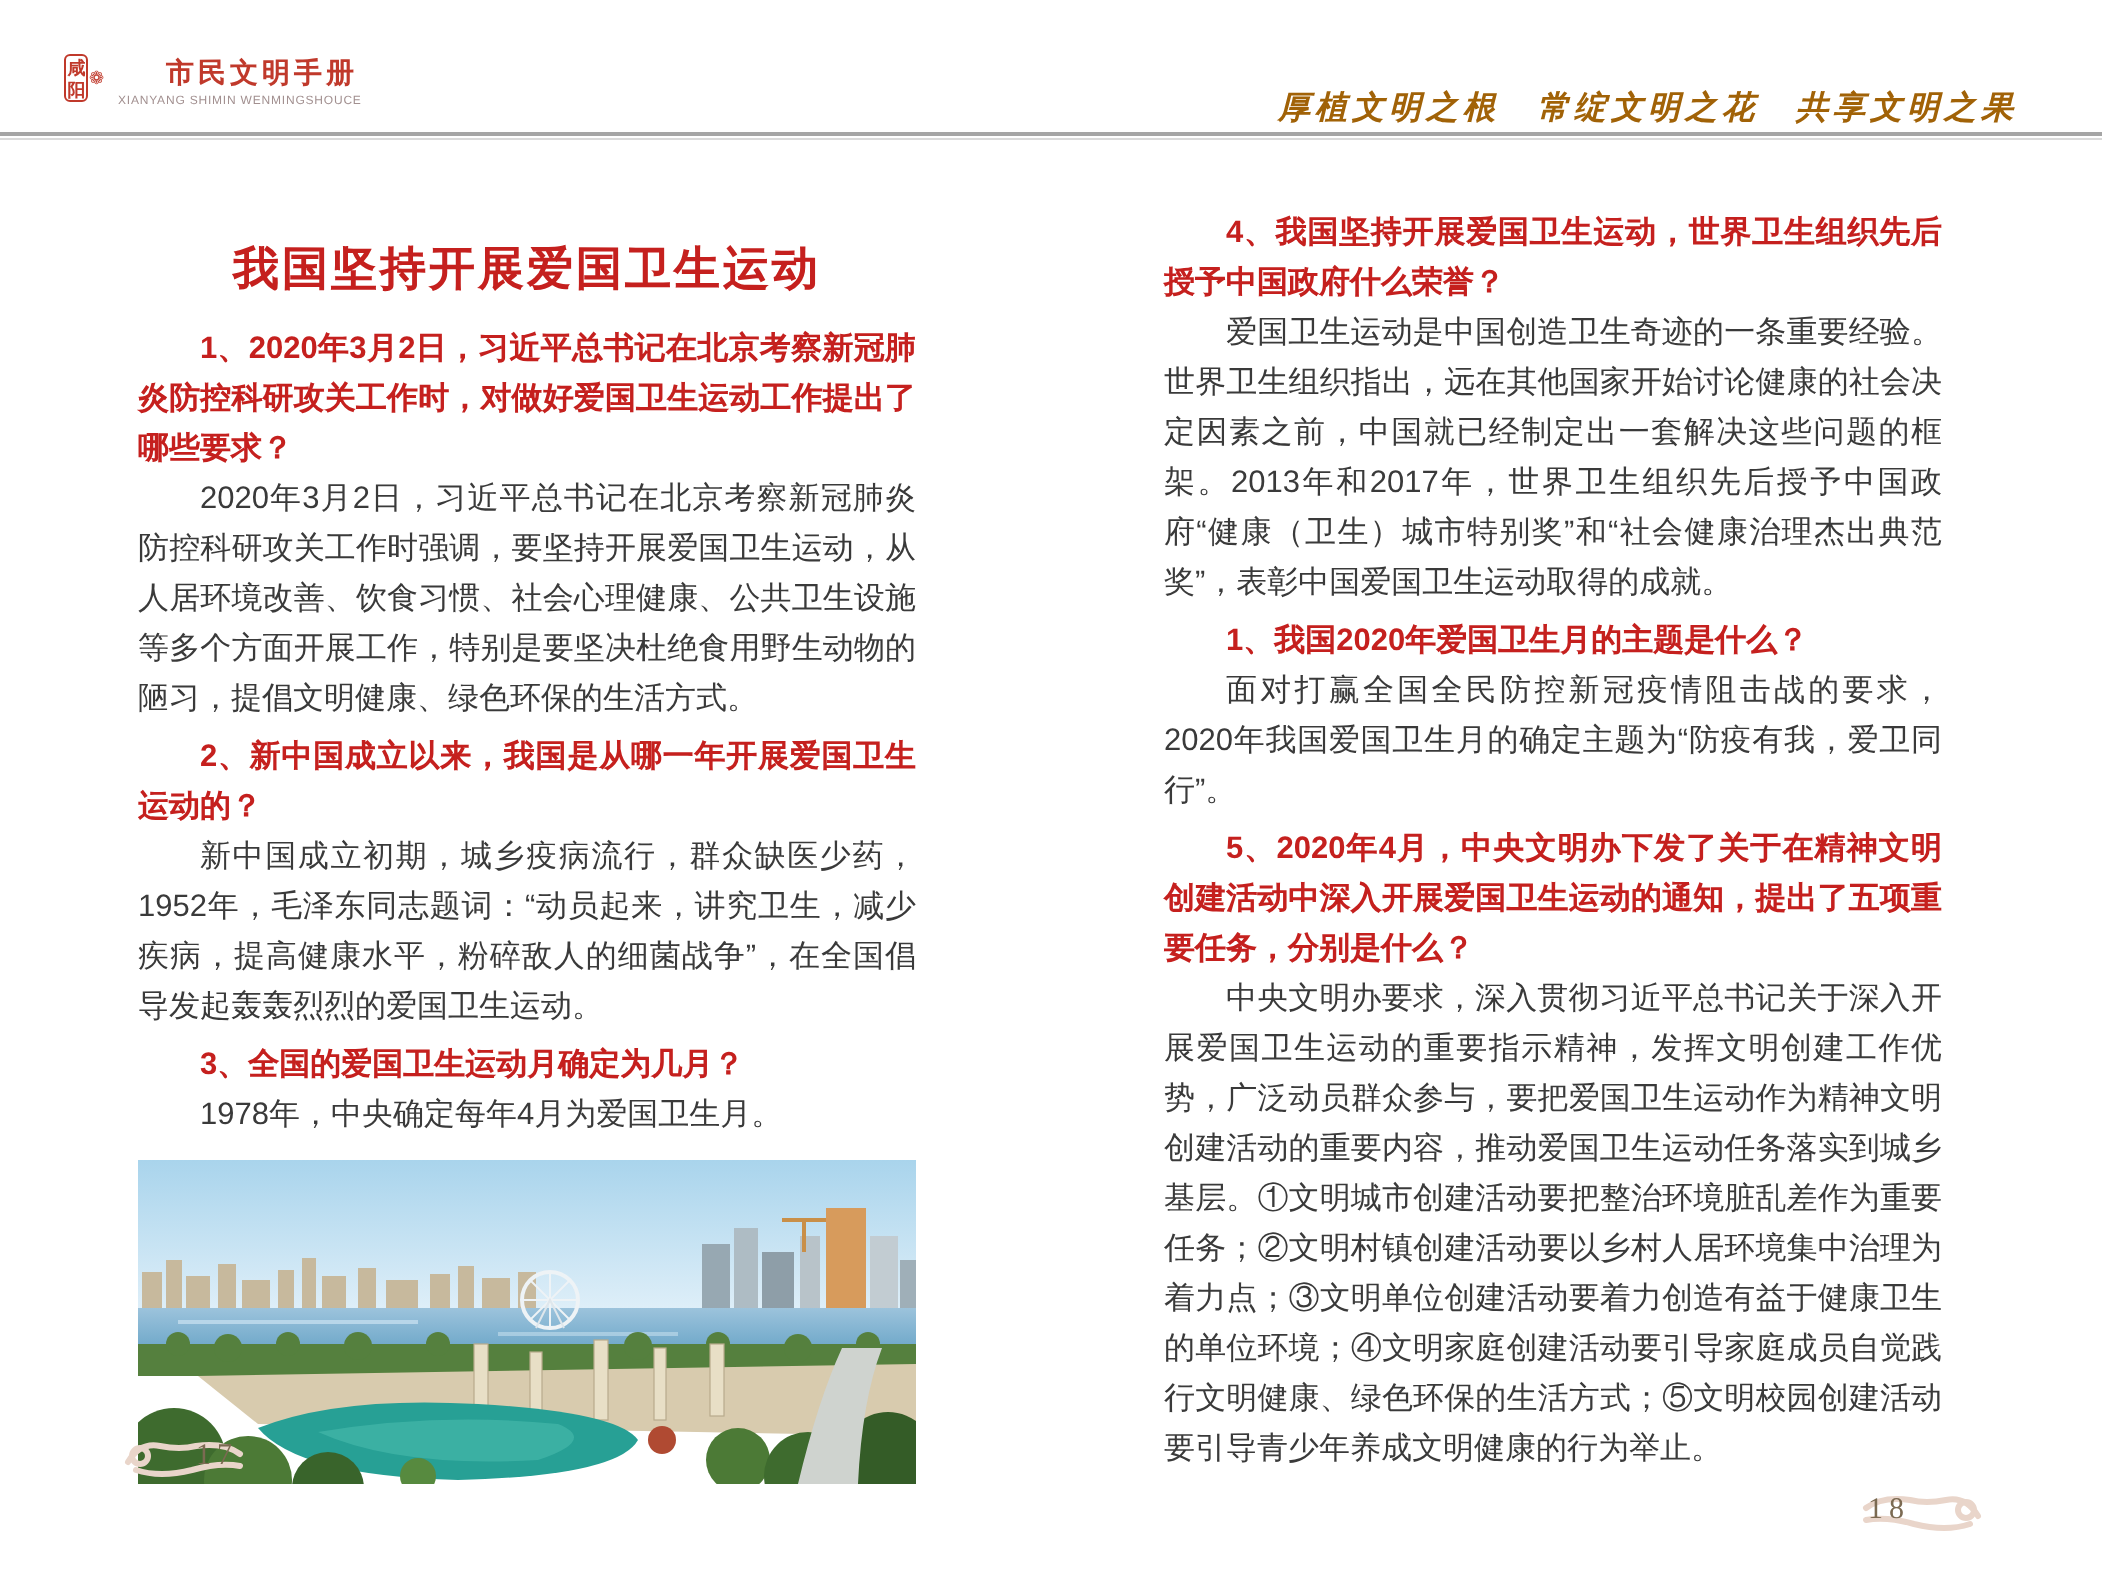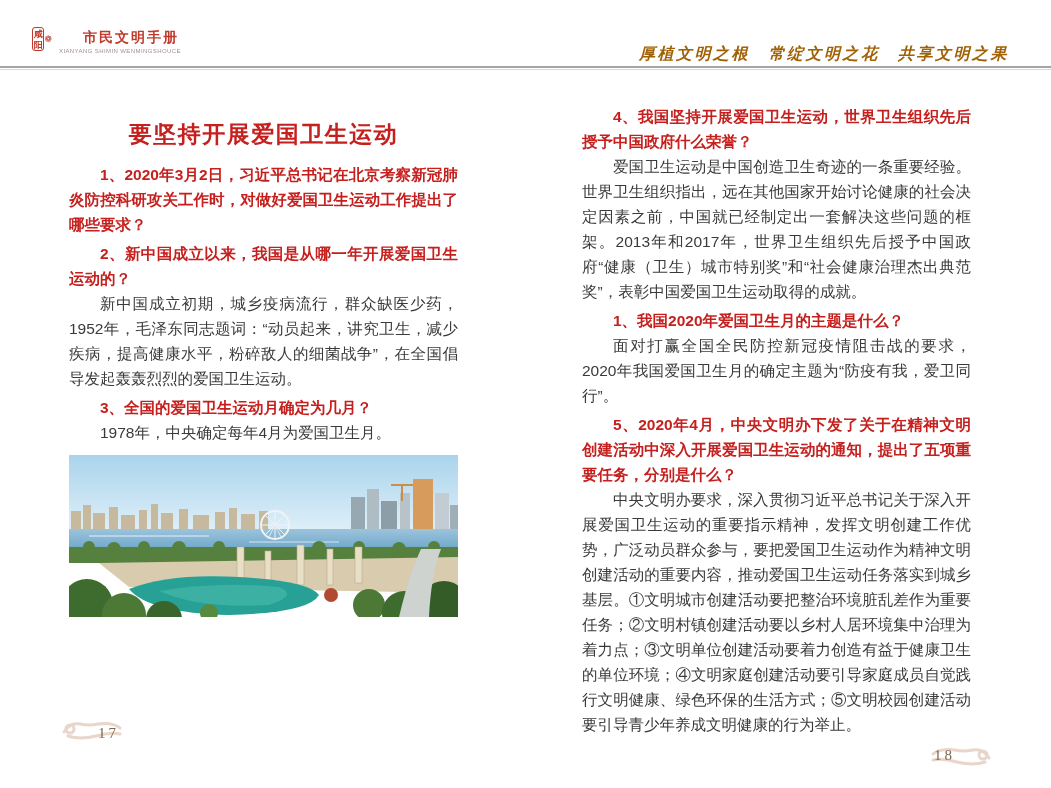--- a/index.html
+++ b/index.html
@@ -37,21 +37,21 @@
     text-align:center;letter-spacing:1.5px;line-height:32px;
   }
   .col p{margin:0;font-size:15.5px;line-height:25px;text-align:justify;text-indent:2em;}
   .q{color:#c5201e;font-weight:bold;margin-top:4px !important;}
   .a{color:#3a3a3a;}
   
   .photo{margin:10px 0 0 0;width:389px;height:162px;overflow:hidden;}
   .photo svg{display:block;}
   
   .folio{position:absolute;top:714px;display:flex;align-items:center;height:28px;}
-  .folio-left{left:60px;align-items:flex-end;}
+  .folio-left{left:60px;}
   .folio-right{right:58px;margin-top:27px;}
   .folio .num{
     color:#7b6a52;font-size:15px;letter-spacing:3px;font-family:"Liberation Serif", serif;
   }
   .folio-left .num{margin-left:-26px;}
   .folio-right .num{margin-right:-26px;z-index:2;}
   .orn{display:block;}
 </style>
 </head>
 <body>
@@ -65,23 +65,24 @@
     </div>
     <div class="logo-text">
       <div class="logo-title">市民文明手册</div>
       <div class="logo-pinyin">XIANYANG SHIMIN WENMINGSHOUCE</div>
     </div>
   </div>
   <div class="slogan">厚植文明之根　常绽文明之花　共享文明之果</div>
   <div class="rule"></div>
 
   <section class="col col-left">
-    <h1 class="page-title">要坚持开展爱国卫生运动</h1>
+    <h1 class="page-title">我国坚持开展爱国卫生运动</h1>
 
     <p class="q">1、2020年3月2日，习近平总书记在北京考察新冠肺炎防控科研攻关工作时，对做好爱国卫生运动工作提出了哪些要求？</p>
+    <p class="a">2020年3月2日，习近平总书记在北京考察新冠肺炎防控科研攻关工作时强调，要坚持开展爱国卫生运动，从人居环境改善、饮食习惯、社会心理健康、公共卫生设施等多个方面开展工作，特别是要坚决杜绝食用野生动物的陋习，提倡文明健康、绿色环保的生活方式。</p>
 
     <p class="q">2、新中国成立以来，我国是从哪一年开展爱国卫生运动的？</p>
     <p class="a">新中国成立初期，城乡疫病流行，群众缺医少药，1952年，毛泽东同志题词：“动员起来，讲究卫生，减少疾病，提高健康水平，粉碎敌人的细菌战争”，在全国倡导发起轰轰烈烈的爱国卫生运动。</p>
 
     <p class="q">3、全国的爱国卫生运动月确定为几月？</p>
     <p class="a">1978年，中央确定每年4月为爱国卫生月。</p>
 
     <figure class="photo">
       <svg width="389" height="162" viewBox="0 0 389 162" xmlns="http://www.w3.org/2000/svg">
         <defs>

